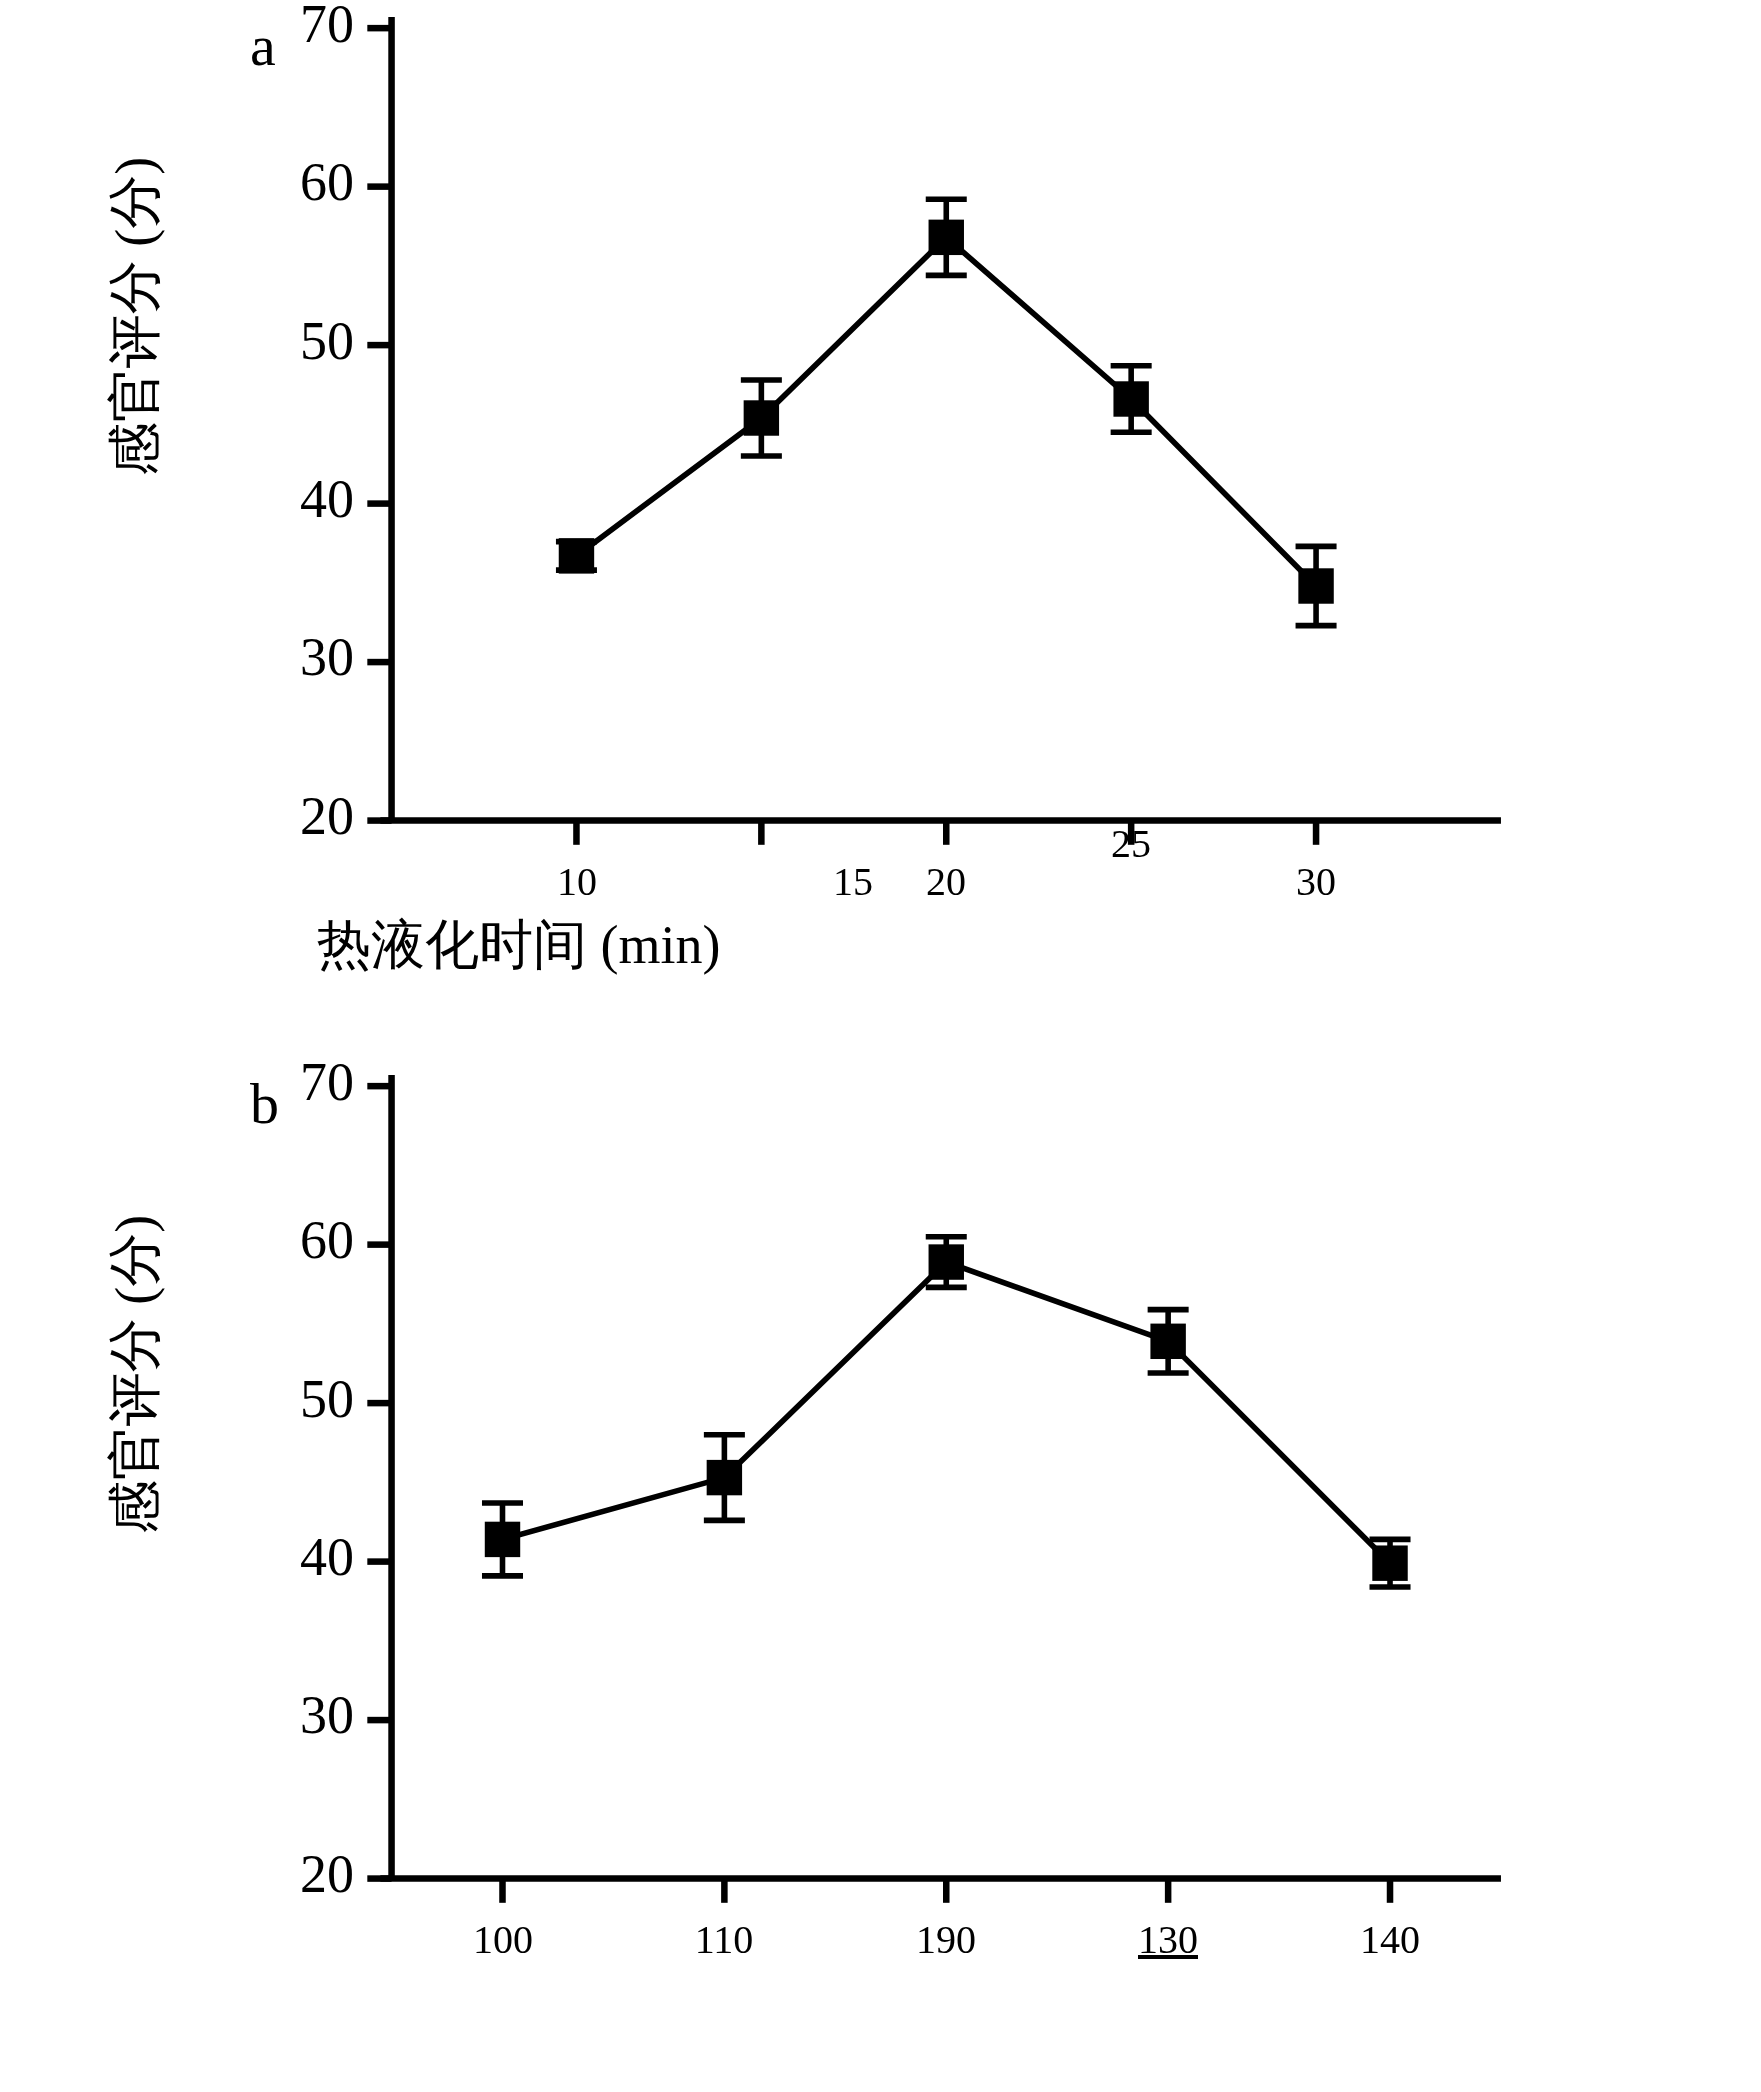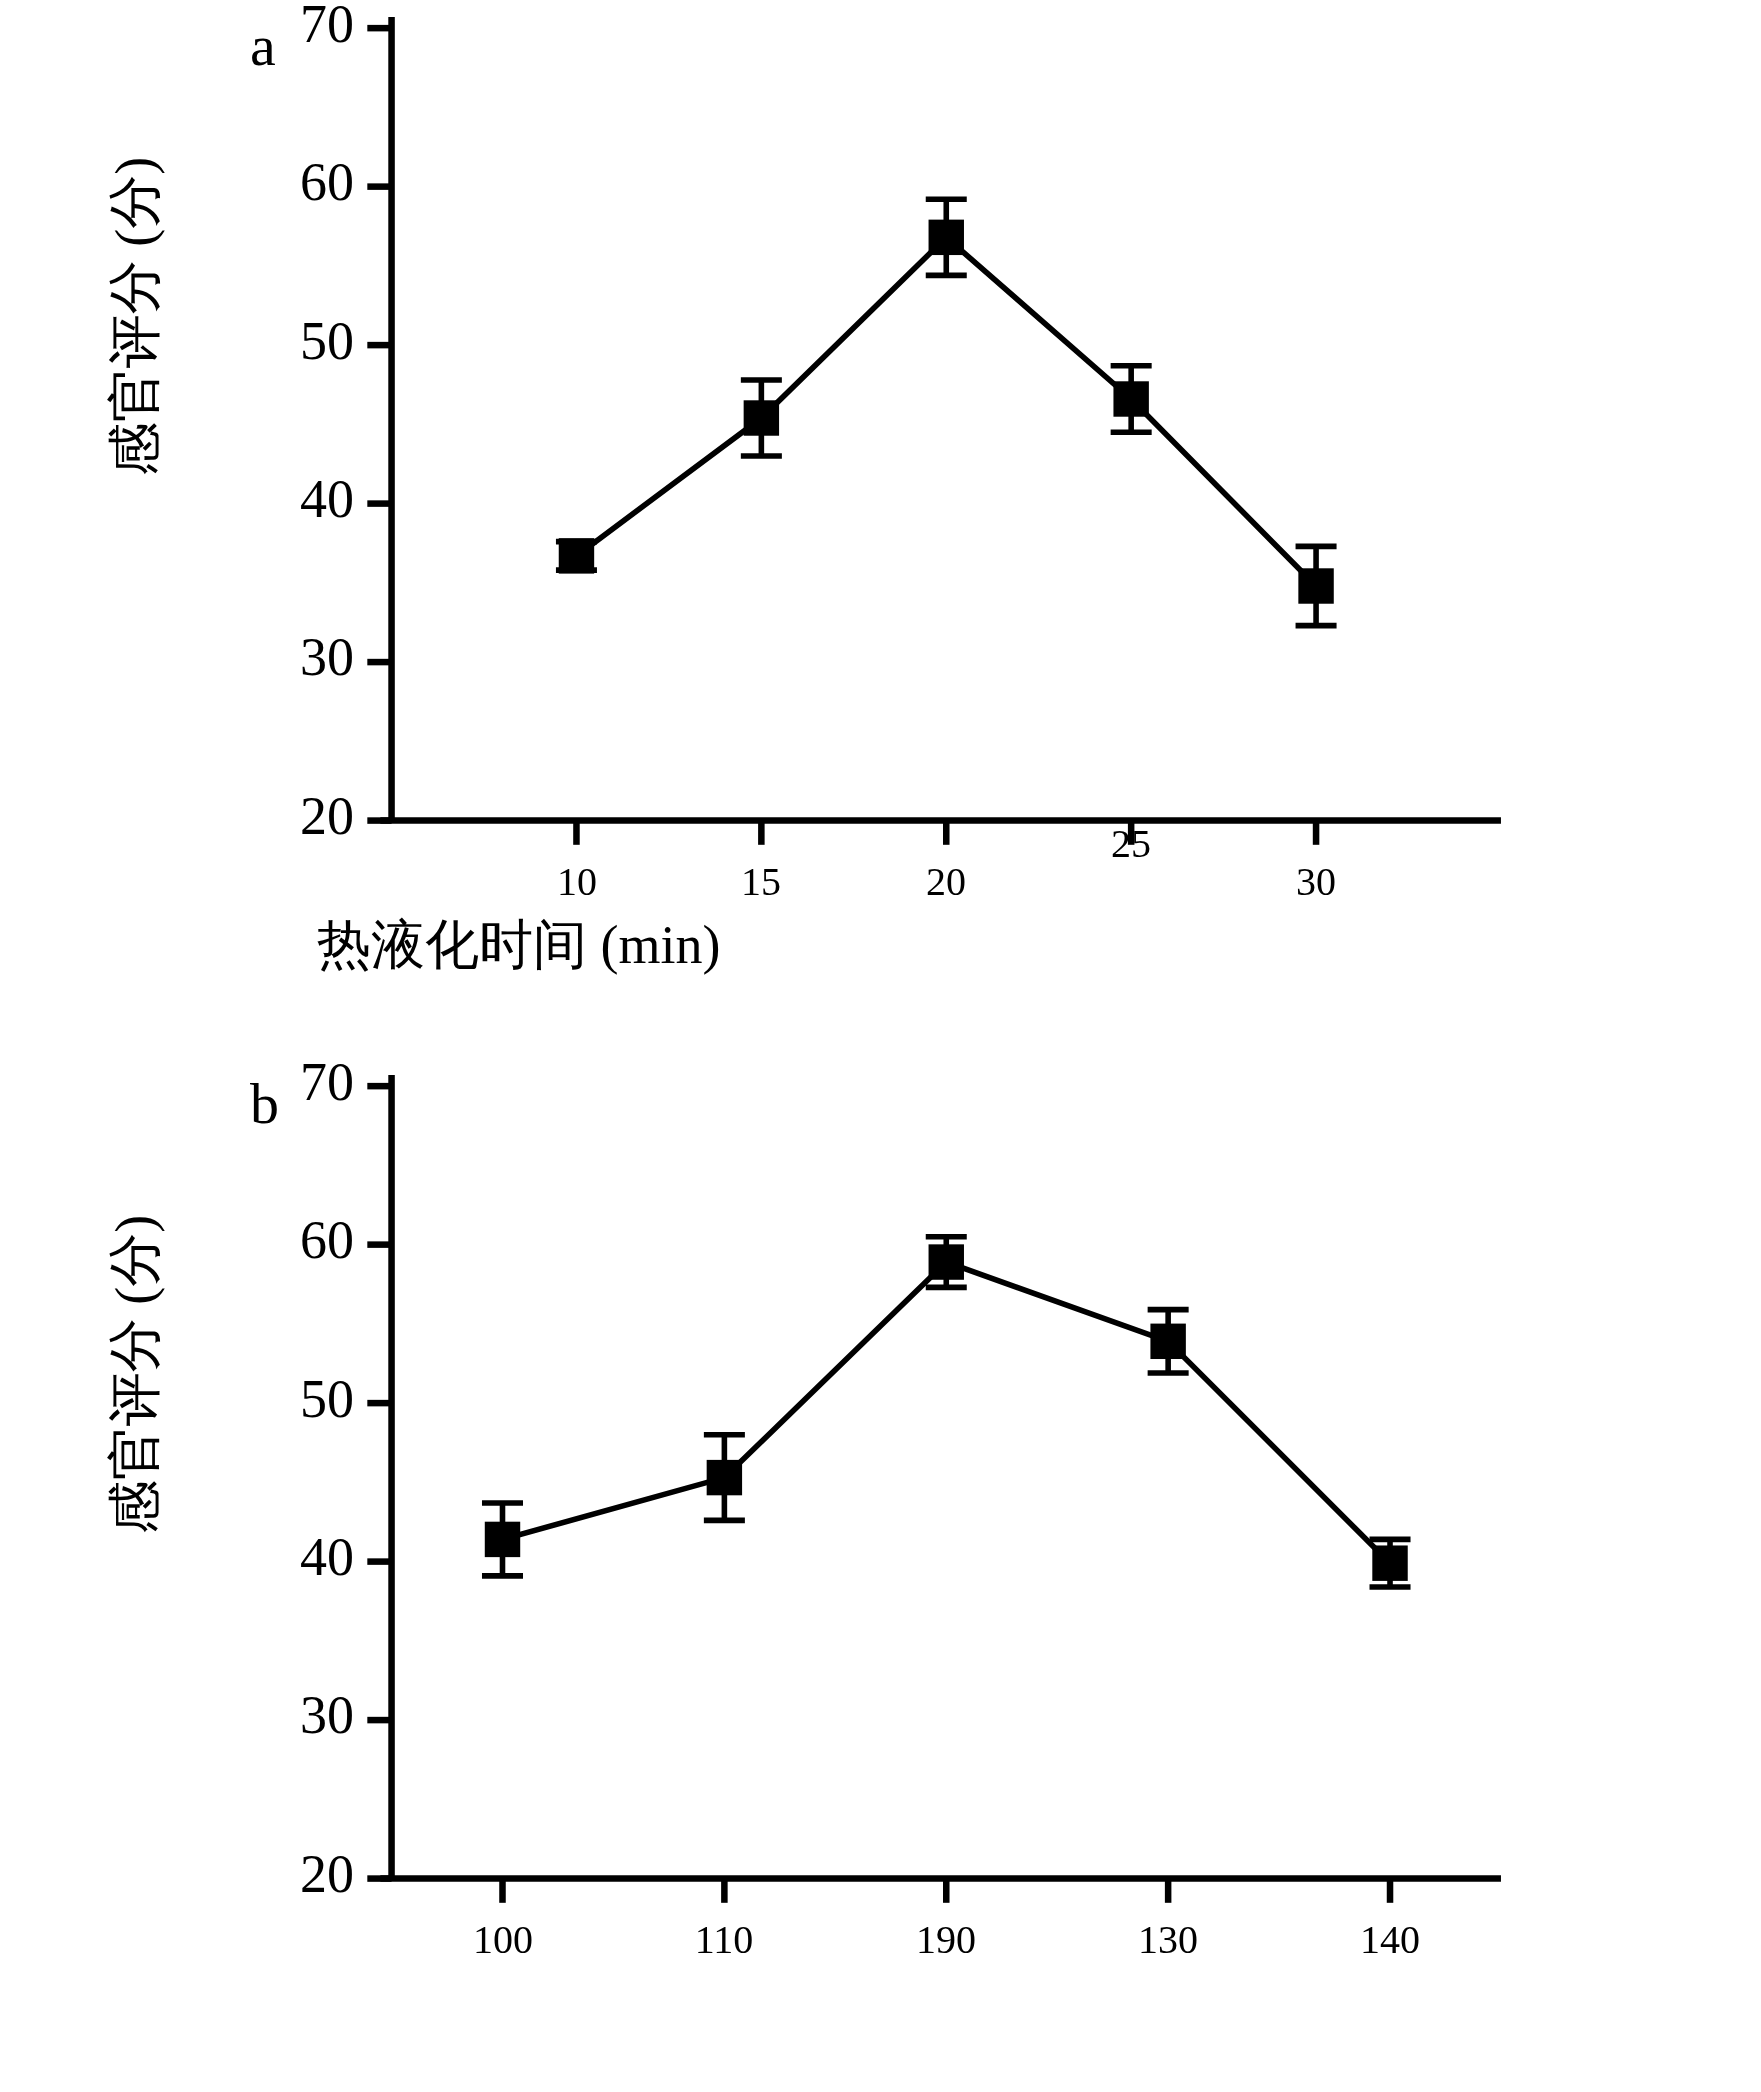--- a/index.html
+++ b/index.html
@@ -111,21 +111,21 @@
         <line x1="1389.6666666666667" y1="670.9000000000001" x2="1433.6666666666667" y2="670.9000000000001" stroke="#000000" stroke-width="6"></line>
         <rect x="1392.6666666666667" y="609.4000000000001" width="38" height="38" fill="#000000"></rect>
       </svg>
   <div class="tick-label-y" style="left: 205px; top: 785px; width: 149px;">20</div>
       <div class="tick-label-y" style="left: 205px; top: 626px; width: 149px;">30</div>
       <div class="tick-label-y" style="left: 205px; top: 468px; width: 149px;">40</div>
       <div class="tick-label-y" style="left: 205px; top: 310px; width: 149px;">50</div>
       <div class="tick-label-y" style="left: 205px; top: 151px; width: 149px;">60</div>
       <div class="tick-label-y" style="left: 205px; top: -7.5px; width: 149px;">70</div>
       <div class="tick-label-x" style="left: 465px; top: 858px; width: 224px;">10</div>
-      <div class="tick-label-x" style="left: 649px; top: 858px; width: 224px;">15</div>
+      <div class="tick-label-x" style="left: 649px; top: 858px; width: 224px; text-align: right;">15</div>
       <div class="tick-label-x" style="left: 834px; top: 858px; width: 224px;">20</div>
       <div class="tick-label-x" style="left: 1019px; top: 820px; width: 224px;">25</div>
       <div class="tick-label-x" style="left: 1204px; top: 858px; width: 224px;">30</div>
     </div>
 
   <div class="panel" id="panel-b" style="position:absolute; left:0; top:1058px;">
     <div class="panel-letter" style="left:250px; top:17px;">b</div>
 
     <div class="ylabel" style="left:-70px; top:280px; width:410px; text-align:center; transform:rotate(-90deg);">感官评分 (分)</div>
 
@@ -168,18 +168,18 @@
       </svg>
   <div class="tick-label-y" style="left: 205px; top: 785px; width: 149px;">20</div>
       <div class="tick-label-y" style="left: 205px; top: 626px; width: 149px;">30</div>
       <div class="tick-label-y" style="left: 205px; top: 468px; width: 149px;">40</div>
       <div class="tick-label-y" style="left: 205px; top: 310px; width: 149px;">50</div>
       <div class="tick-label-y" style="left: 205px; top: 151px; width: 149px;">60</div>
       <div class="tick-label-y" style="left: 205px; top: -7.5px; width: 149px;">70</div>
       <div class="tick-label-x" style="left: 391px; top: 858px; width: 224px;">100</div>
       <div class="tick-label-x" style="left: 612px; top: 858px; width: 224px;">110</div>
       <div class="tick-label-x" style="left: 834px; top: 858px; width: 224px;">190</div>
-      <div class="tick-label-x" style="left: 1056px; top: 858px; width: 224px;">130</div>
+      <div class="tick-label-x" style="left: 1056px; top: 858px; width: 224px; text-decoration: underline;">130</div>
       <div class="tick-label-x" style="left: 1278px; top: 858px; width: 224px;">140</div>
     </div>
 
 </div>
 
 
 </body></html>

